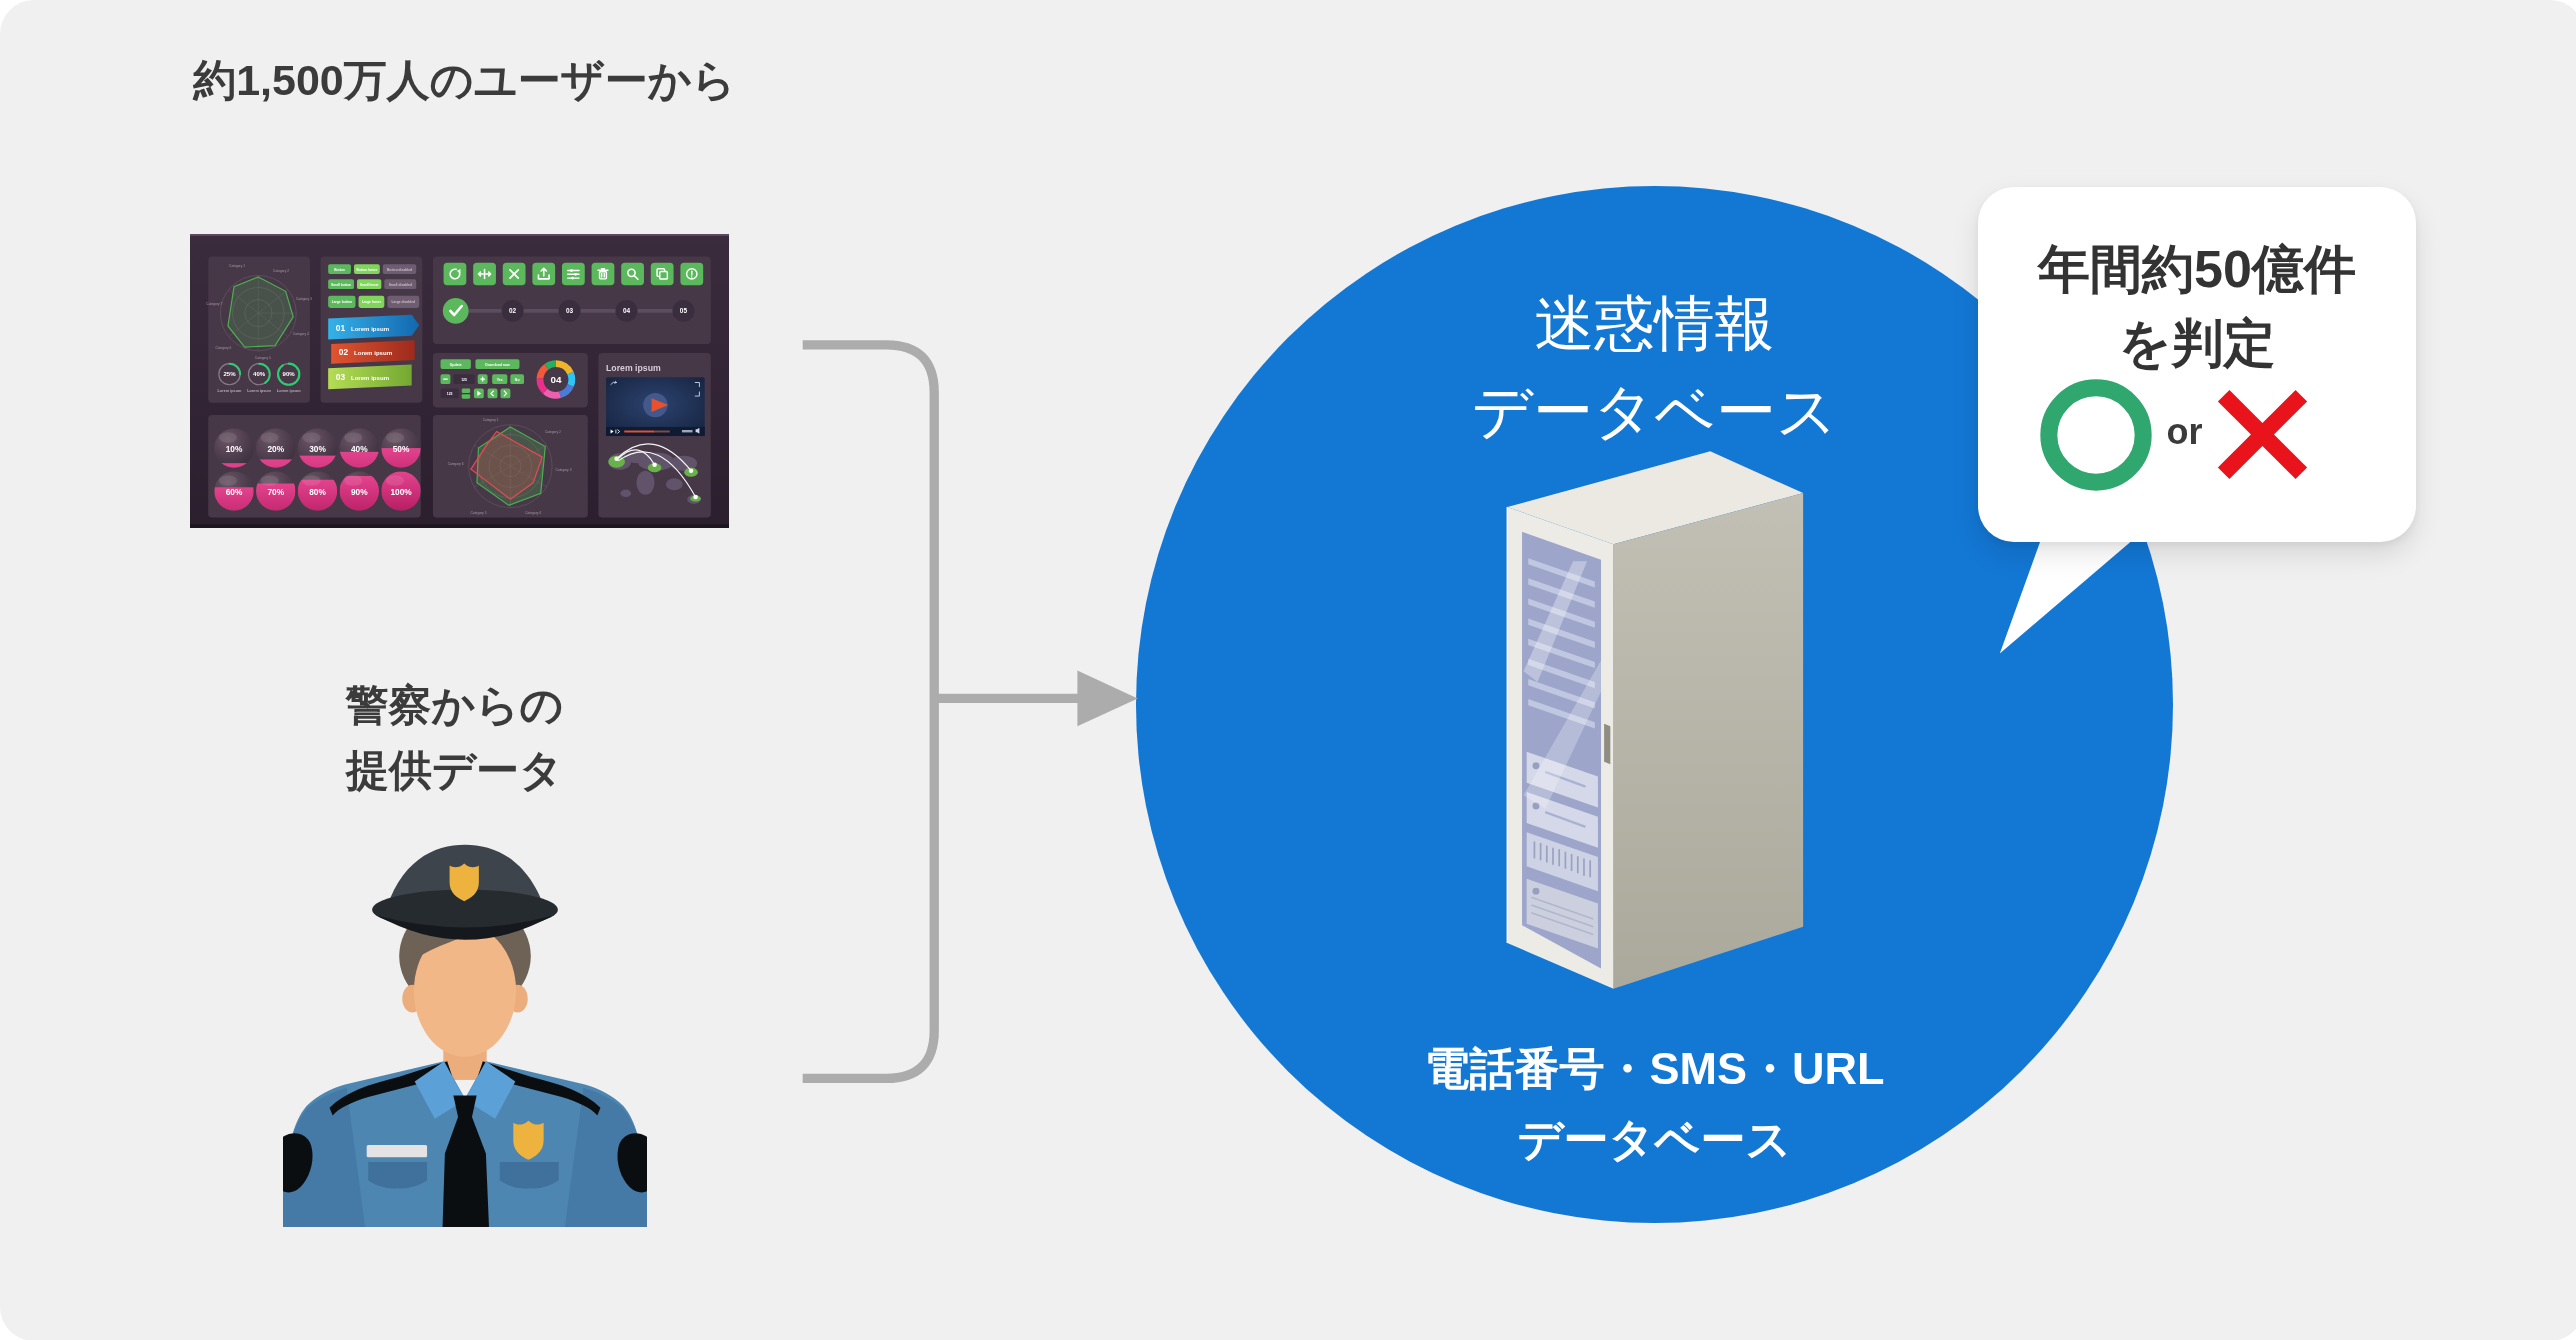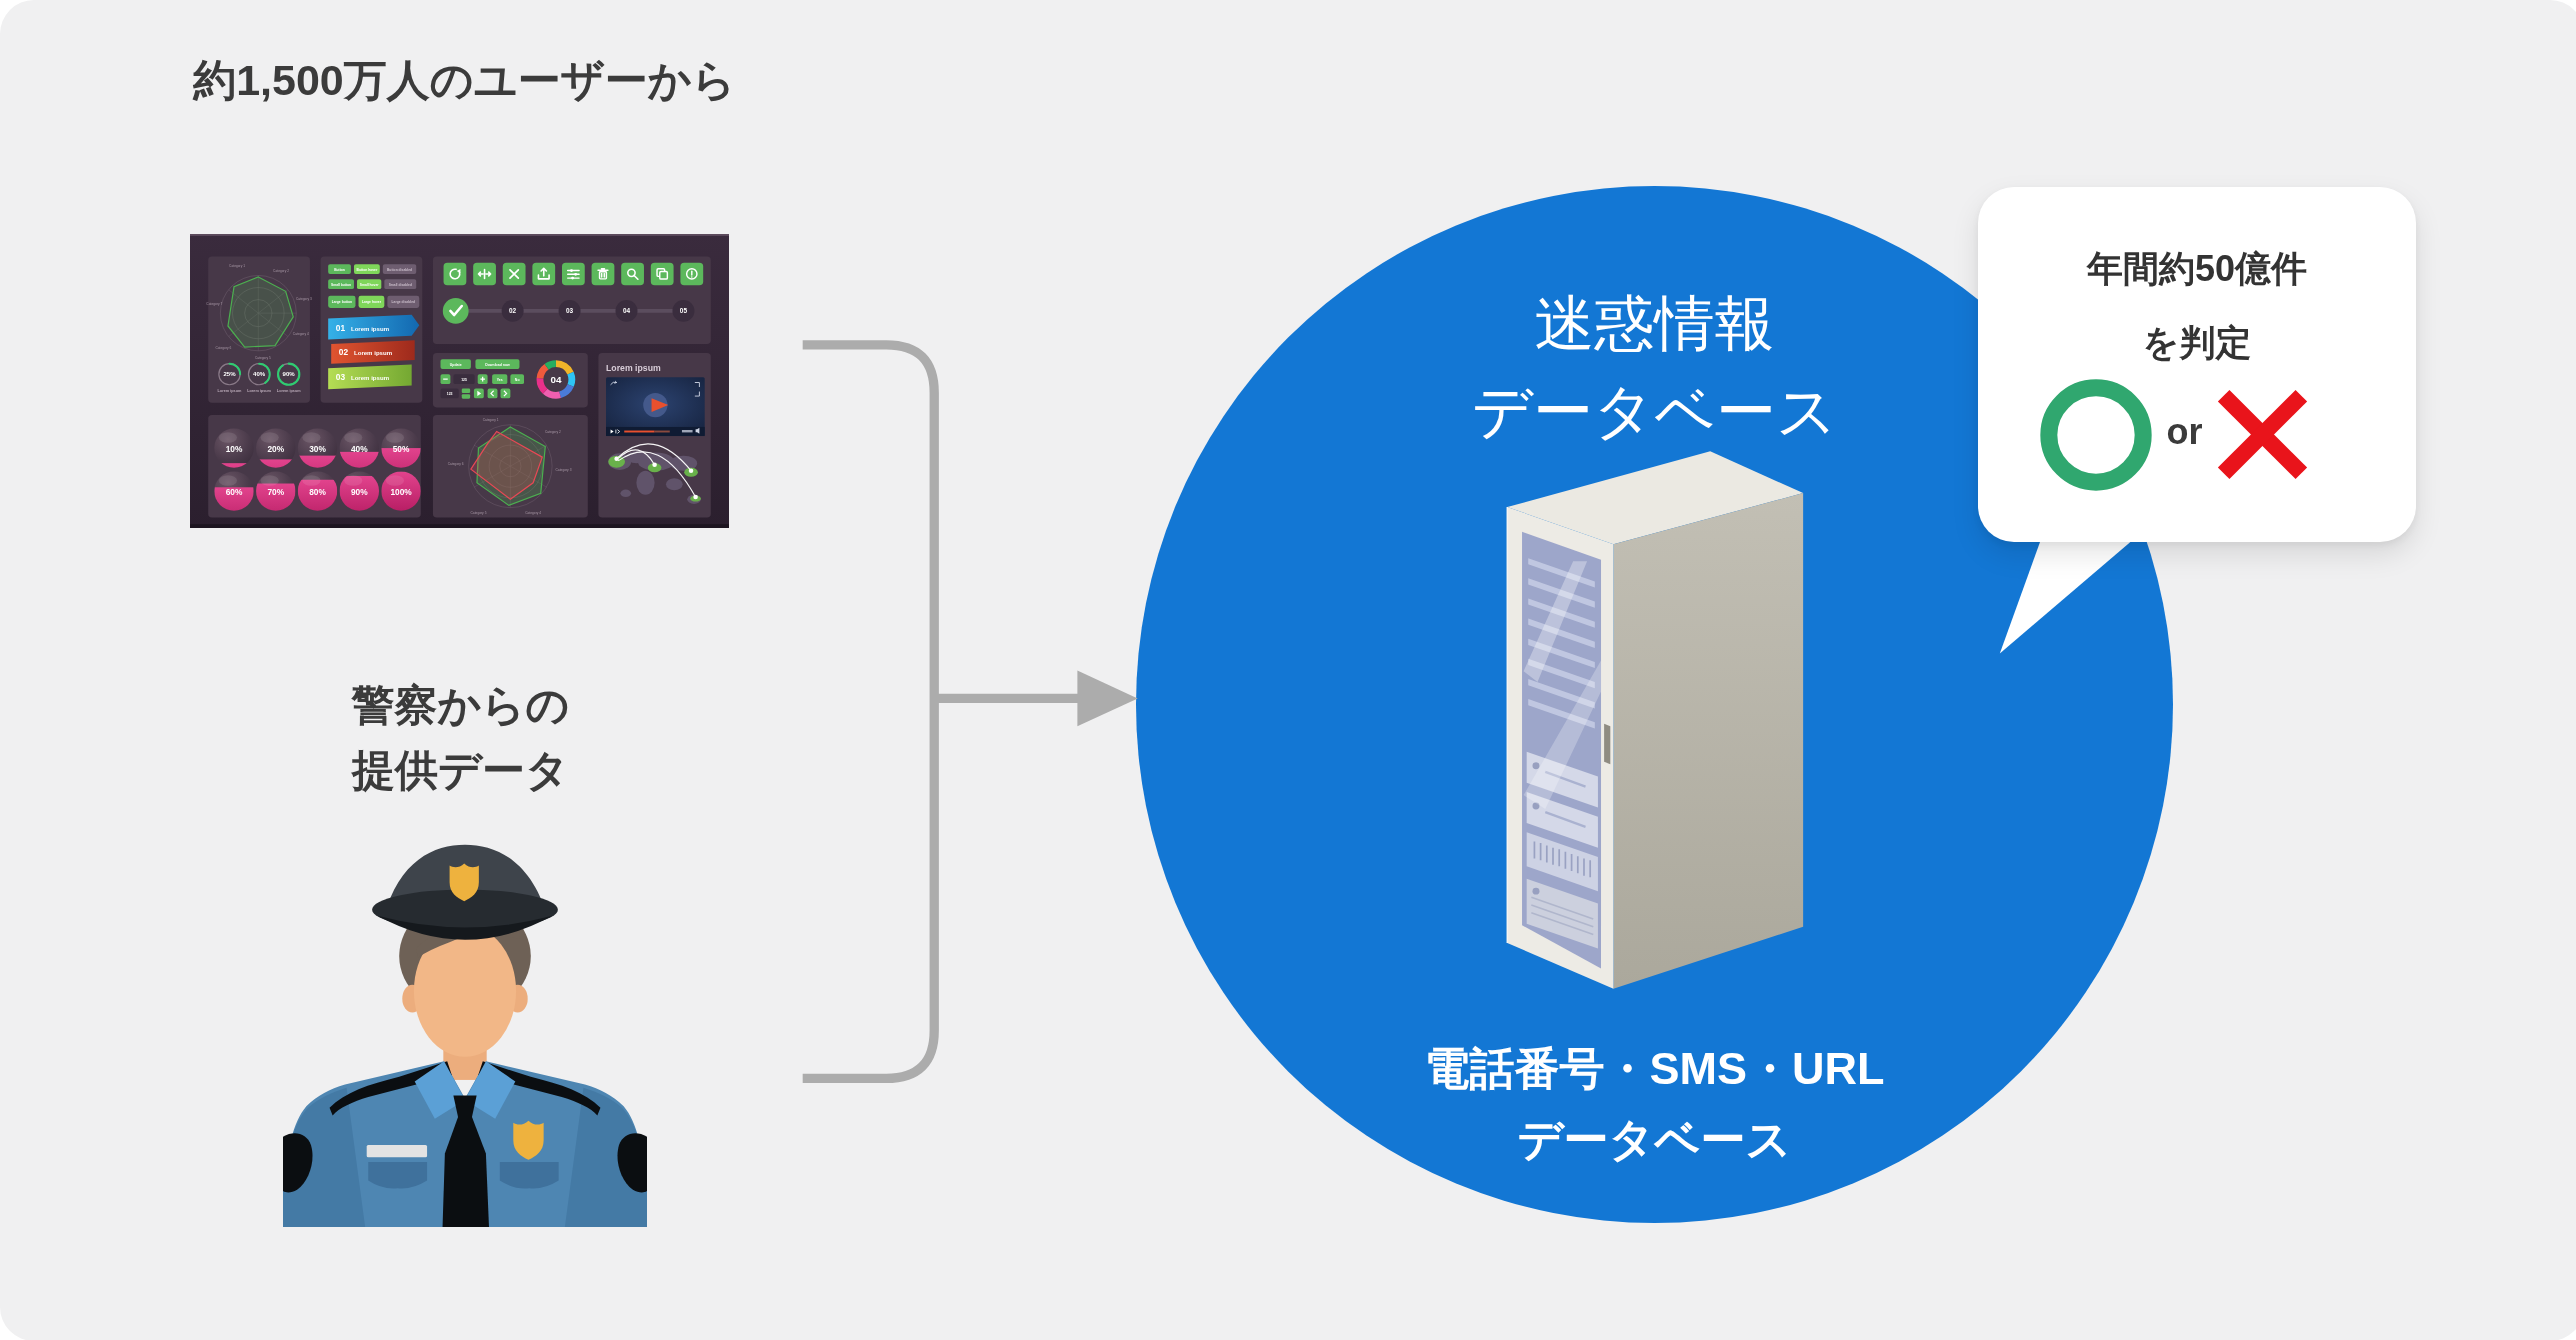--- a/index.html
+++ b/index.html
@@ -1,31 +1,31 @@
 <!DOCTYPE html>
 <html style="font-size:12.4px"><head>
 <meta charset="utf-8">
 <style>
   html,body{margin:0;padding:0;background:#ffffff;}
   body{font-family:"Liberation Sans","DejaVu Sans",sans-serif;}
   .canvas{position:relative;width:2576px;height:1341px;background:#f0f0f1;border-radius:34px;overflow:hidden;padding-left:8px;}
   .caption{position:absolute;text-align:center;font-weight:700;color:#3b3b3b;font-size:43px;line-height:65px;}
   #caption-logs{left:116px;top:48px;width:697px;}
-  #caption-police{left:298px;top:673px;width:325px;}
+  #caption-police{left:292px;top:673px;width:325px;}
   #dashboard{position:absolute;left:190px;top:234px;width:493px;height:294px;}
   #officer{position:absolute;left:283px;top:840px;width:364px;height:387px;}
   #connector{position:absolute;left:774px;top:310px;width:387px;height:797px;z-index:2;}
   #db-circle{position:absolute;left:1136px;top:186px;width:1037px;height:1037px;border-radius:50%;background:#1377d4;z-index:1;}
   .db-title{position:absolute;left:0;right:0;top:94px;text-align:center;color:#ffffff;font-weight:400;font-size:60px;line-height:88px;}
   .db-sub{position:absolute;left:0;right:0;top:847px;text-align:center;color:#ffffff;font-weight:700;font-size:45px;line-height:71px;}
   #server{position:absolute;left:369px;top:259px;width:302px;height:550px;}
   #bubble-tail{position:absolute;left:1982px;top:531px;width:178px;height:132px;z-index:3;}
   #bubble{position:absolute;left:1978px;top:187px;width:438px;height:355px;background:#ffffff;border-radius:36px;z-index:4;
           box-shadow:0 12.4px 28px rgba(0,0,0,.10),0 3.1px 7.7px rgba(0,0,0,.05);}
-  .judge{position:absolute;left:0;right:0;top:45px;text-align:center;color:#333333;font-weight:700;font-size:36px;line-height:74px;}
+  .judge{position:absolute;left:0;right:0;top:45px;text-align:center;color:#333333;font-weight:700;font-size:52px;line-height:74px;}
   #ok-ring{position:absolute;left:60px;top:190px;width:116px;height:116px;}
   #or-label{position:absolute;left:180px;top:224px;width:53px;text-align:center;color:#3b3b3b;font-weight:700;font-size:36px;}
   #ng-cross{position:absolute;left:234px;top:197px;width:101px;height:101px;}
   
   text{font-family:"Liberation Sans","DejaVu Sans",sans-serif;}
   .t-btn{font-size:4.4px;fill:#ffffff;font-weight:700;text-anchor:middle;}
   .t-btn-d{font-size:4.4px;fill:#c9bcc9;font-weight:700;text-anchor:middle;}
   .t-rnum{font-size:11px;fill:#ffffff;font-weight:700;}
   .t-rlbl{font-size:8px;fill:#ffffff;font-weight:700;}
   .t-gv{font-size:8px;fill:#ffffff;font-weight:700;text-anchor:middle;}

